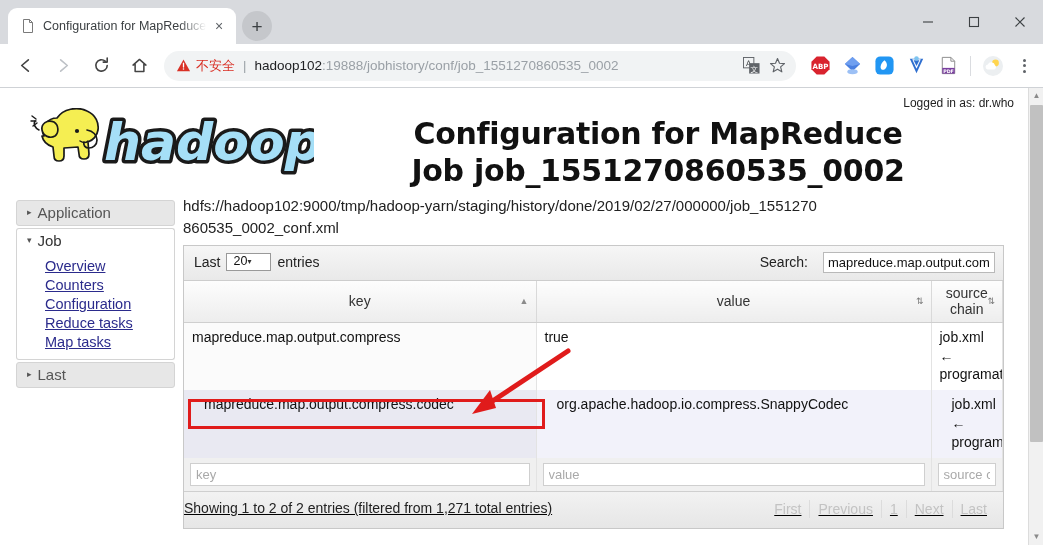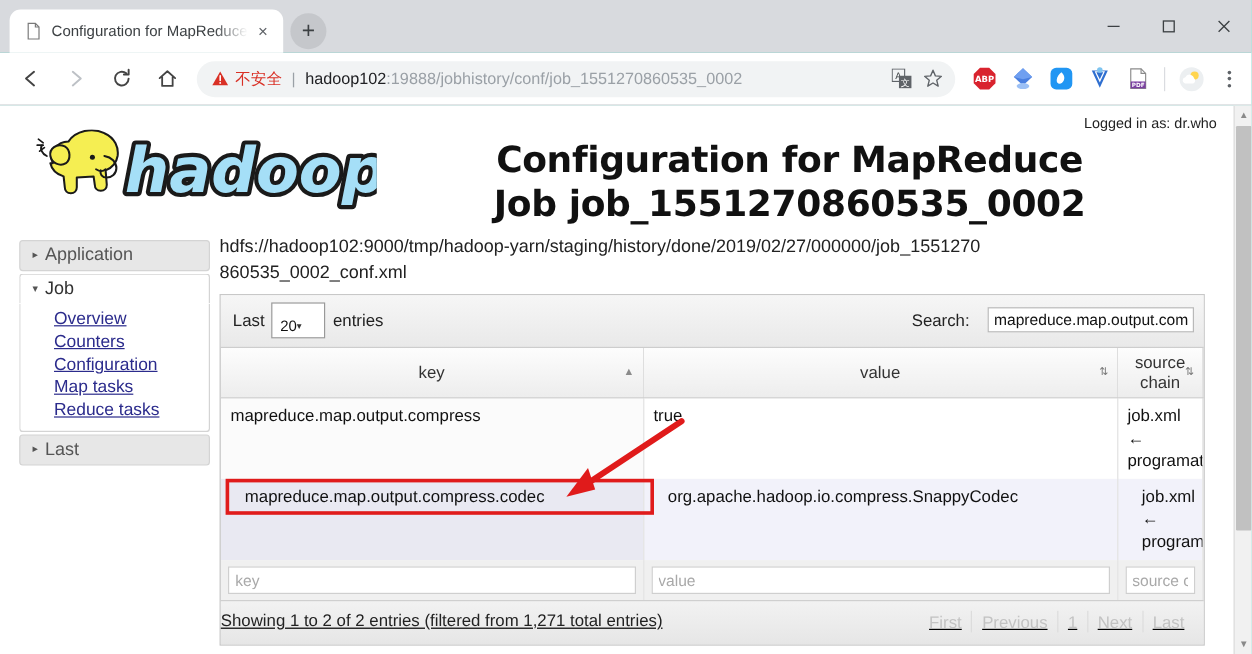--- a/index.html
+++ b/index.html
@@ -5,21 +5,21 @@
   * { box-sizing: border-box; }
   html, body {
     margin: 0; padding: 0;
     width: 1043px; height: 545px;
     overflow: hidden;
     font-family: "Liberation Sans", sans-serif;
     background: #ffffff;
   }
 
   
-  .browser { width: 1043px; height: 545px; position: relative; background:#14b8a6; }
+  .browser { width: 1043px; height: 545px; position: relative; background:#0c4a6e; }
 
   .titlebar {
     height: 44px; background: #d8dade; position: relative;
     display: flex; align-items: flex-end;
   }
   .tab {
     margin-left: 8px; width: 228px; height: 36px;
     background: #fff; border-radius: 9px 9px 0 0;
     display: flex; align-items: center; padding: 0 8px;
     position: relative; z-index: 3;
@@ -149,21 +149,21 @@
   .panel-top {
     display: flex; align-items: center; justify-content: space-between;
     padding: 6px 8px 7px 10px;
     background: linear-gradient(#f6f6f6, #e9e9e9);
     border-bottom: 1px solid #cdcdcd;
   }
   .showentries { font-size: 14px; color: #222; display: flex;
                  align-items: center; gap: 6px; }
   .select-box {
     border: 1px solid #999; background: #fff; font-size: 12.5px;
-    padding: 12px 4px 2px 6px; display: inline-flex; align-items: center;
+    padding: 0 4px 2px 6px; display: inline-flex; align-items: center;
     color: #111; min-width: 45px;
   }
   .select-box .sarrow { font-size: 8px; color: #333; }
   .searchwrap { font-size: 14px; color: #222; display: flex;
                 align-items: center; gap: 15px; }
   .search-input {
     border: 1px solid #b9b9b9; background: #fff; font-size: 13px;
     padding: 2px 4px; width: 172px; color: #111;
     font-family: "Liberation Sans", sans-serif; outline: none;
     overflow: hidden; white-space: nowrap;
@@ -427,22 +427,22 @@
           </div>
           <div class="nav-block">
             <div class="nav-head open">
               <span class="caret">▾</span>
               <span>Job</span>
             </div>
             <div class="nav-list">
               <a href="#">Overview</a>
               <a href="#">Counters</a>
               <a href="#">Configuration</a>
+              <a href="#">Reduce tasks</a>
               <a href="#">Map tasks</a>
-              <a href="#">Reduce tasks</a>
             </div>
           </div>
           <div class="nav-block">
             <div class="nav-head">
               <span class="caret">▸</span>
               <span>Last</span>
             </div>
           </div>
         </div>
 

